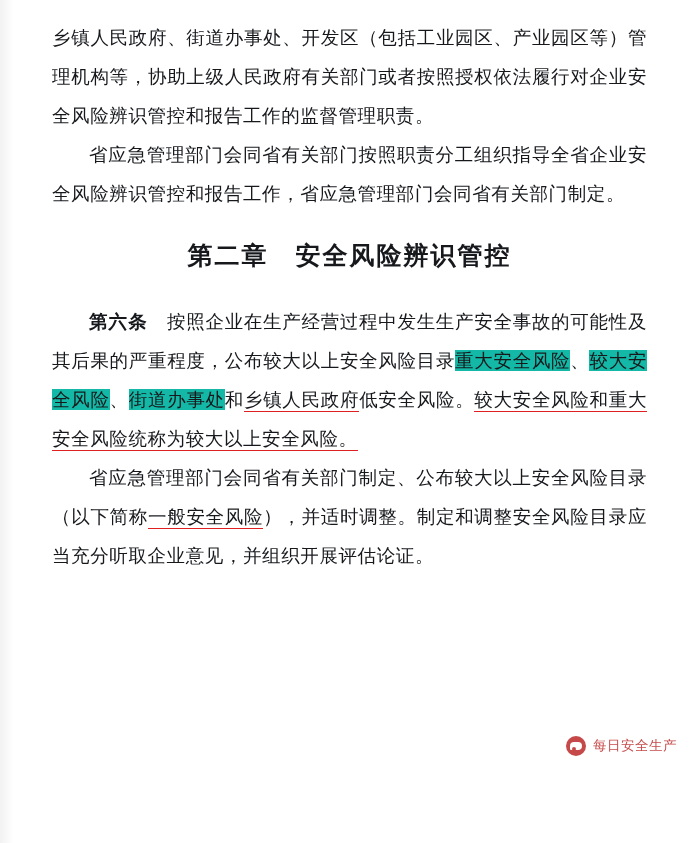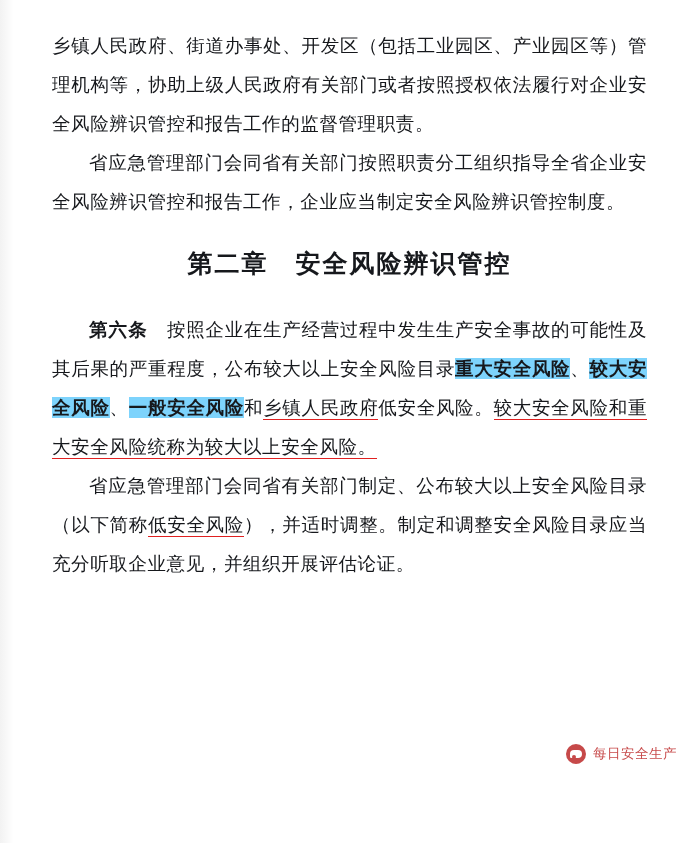--- a/index.html
+++ b/index.html
@@ -10,21 +10,21 @@
   body {
     width: 699px;
     height: 843px;
     position: relative;
     font-family: "DejaVu Sans", "Liberation Sans", sans-serif;
     color: #16181c;
     overflow: hidden;
   }
   .page {
     position: absolute;
-    left: 0; top: 12px;
+    left: 0; top: 4px;
     width: 699px;
     height: 768px;
     box-sizing: border-box;
     padding: 14px 52px 0 52px;
   }
   .para {
     font-size: 18.5px;
     line-height: 39px;
     letter-spacing: 0.6px;
     text-align: justify;
@@ -39,22 +39,21 @@
     letter-spacing: 1px;
   }
   .chapter-title {
     text-align: center;
     font-size: 25px;
     font-weight: bold;
     letter-spacing: 2px;
     margin: 26px 0 30px 0;
   }
   .hl {
-    background: #7dd3fc;
-    font-weight: bold;
+    background: #14b8a6;
   }
   .uline {
     border-bottom: 1.6px solid #e02020;
     padding-bottom: 1px;
   }
 
   
   .watermark {
     position: absolute;
     right: 22px;
@@ -99,28 +98,28 @@
     pointer-events: none;
   }
 </style>
 </head>
 <body>
 
 <div class="page">
 
   <div>
     <p class="para"><span>乡镇人民政府、街道办事处、开发区（包括工业园区、产业园区等）管理机构等，协助上级人民政府有关部门或者按照授权依法履行对企业安全风险辨识管控和报告工作的监督管理职责。</span></p>
-    <p class="para indent"><span>省应急管理部门会同省有关部门按照职责分工组织指导全省企业安全风险辨识管控和报告工作，企业应当制定安全风险辨识管控制度。</span></p>
+    <p class="para indent"><span>省应急管理部门会同省有关部门按照职责分工组织指导全省企业安全风险辨识管控和报告工作，省应急管理部门会同省有关部门制定。</span></p>
   </div>
 
   <h2 class="chapter-title">第二章　安全风险辨识管控</h2>
 
   <div>
-    <p class="para indent"><span class="bold-head">第六条</span><span>　按照企业在生产经营过程中发生生产安全事故的可能性及其后果的严重程度，公布较大以上安全风险目录</span><span class="hl">重大安全风险</span><span>、</span><span class="hl">较大安全风险</span><span>、</span><span class="hl">一般安全风险</span><span>和</span><span class="uline">乡镇人民政府</span><span>低安全风险。</span><span class="uline">较大安全风险和重大安全风险统称为较大以上安全风险。</span></p>
-    <p class="para indent"><span>省应急管理部门会同省有关部门制定、公布较大以上安全风险目录（以下简称</span><span class="uline">低安全风险</span><span>），并适时调整。制定和调整安全风险目录应当充分听取企业意见，并组织开展评估论证。</span></p>
+    <p class="para indent"><span class="bold-head">第六条</span><span>　按照企业在生产经营过程中发生生产安全事故的可能性及其后果的严重程度，公布较大以上安全风险目录</span><span class="hl">重大安全风险</span><span>、</span><span class="hl">较大安全风险</span><span>、</span><span class="hl">街道办事处</span><span>和</span><span class="uline">乡镇人民政府</span><span>低安全风险。</span><span class="uline">较大安全风险和重大安全风险统称为较大以上安全风险。</span></p>
+    <p class="para indent"><span>省应急管理部门会同省有关部门制定、公布较大以上安全风险目录（以下简称</span><span class="uline">一般安全风险</span><span>），并适时调整。制定和调整安全风险目录应当充分听取企业意见，并组织开展评估论证。</span></p>
   </div>
 
   <div class="watermark">
     <span class="wm-logo"></span>
     <span>每日安全生产</span>
   </div>
 </div>
 <div class="edge-left"></div>
 
 </body></html>

